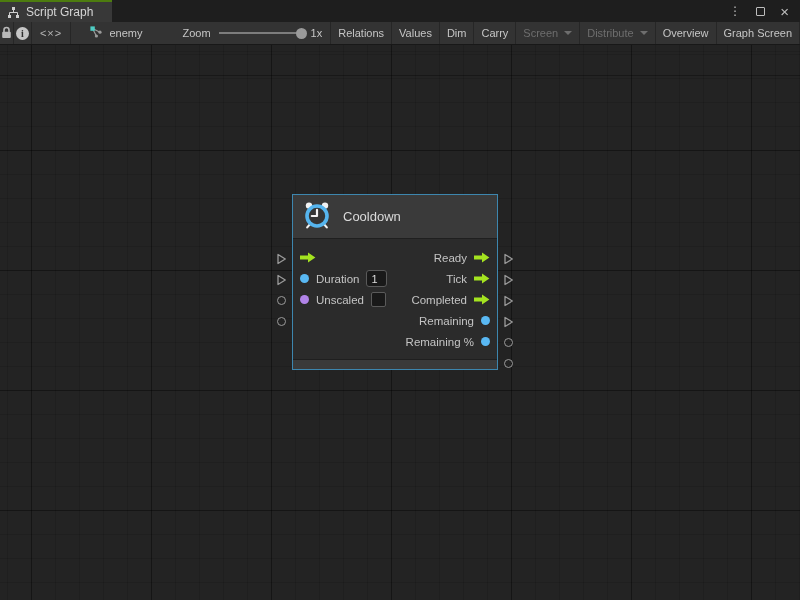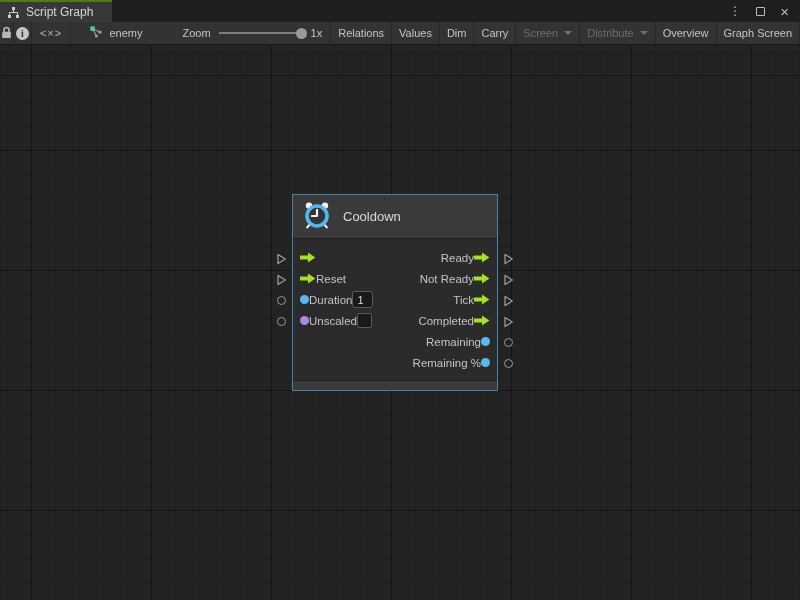--- a/index.html
+++ b/index.html
@@ -52,21 +52,21 @@
     background-position: 31px 0, 0 105px, 7px 0, 0 9px; }
 
   
   .node-wrap { position:absolute; left:292px; top:149px; width:206px; }
   .node { width:206px; border:1px solid #3d86ae; background:#2b2b2b; }
   .node-header { height:44px; background:#3a3a3a; border-bottom:1px solid #1f1f1f;
     display:flex; align-items:center; padding-left:9px; }
   .node-title { margin-left:11px; font-size:13px; color:#dadada; }
   .ports { padding:8px 0 7px; }
   .port-row { height:21px; display:flex; align-items:center; padding:0 7px; }
-  .pgroup { display:flex; align-items:center; }
+  .pgroup { display:flex; align-items:center; gap:7px; }
   .pgroup.right { margin-left:auto; }
   .port-label { font-size:11.5px; color:#c4c4c4; white-space:nowrap; }
   .dot { width:9px; height:9px; border-radius:50%; }
   .value-field { width:21px; height:17px; background:#191919; border:1px solid #5a5a5a;
     border-radius:3px; color:#dddddd; font-size:11px; display:flex; align-items:center;
     padding-left:4px; }
   .checkbox { width:15px; height:15px; background:#191919; border:1px solid #5a5a5a;
     border-radius:2px; }
   .node-footer { height:10px; background:#3a3a3a; border-top:1px solid #1f1f1f; }
 
@@ -189,38 +189,20 @@
               <span class="port-label">Ready</span>
               <span style="display: flex;">
                 <svg width="16" height="11" viewBox="0 0 16 11">
                   <path d="M0 3.4 H8 V0.6 L15.4 5.5 L8 10.4 V7.6 H0 Z" fill="#a4e320"></path>
                 </svg>
               </span>
             </div>
           </div>
           <div class="port-row">
             <div class="pgroup">
-              <span style="display: flex;">
-                <svg width="16" height="11" viewBox="0 0 16 11">
-                  <path d="M0 3.4 H8 V0.6 L15.4 5.5 L8 10.4 V7.6 H0 Z" fill="#a4e320"></path>
-                </svg>
-              </span>
-              <span class="port-label">Reset</span>
-            </div>
-            <div class="pgroup right">
-              <span class="port-label">Not Ready</span>
-              <span style="display: flex;">
-                <svg width="16" height="11" viewBox="0 0 16 11">
-                  <path d="M0 3.4 H8 V0.6 L15.4 5.5 L8 10.4 V7.6 H0 Z" fill="#a4e320"></path>
-                </svg>
-              </span>
-            </div>
-          </div>
-          <div class="port-row">
-            <div class="pgroup">
               <span class="dot" style="background: rgb(89, 184, 243);"></span>
               <span class="port-label">Duration</span>
               <span class="value-field">1</span>
             </div>
             <div class="pgroup right">
               <span class="port-label">Tick</span>
               <span style="display: flex;">
                 <svg width="16" height="11" viewBox="0 0 16 11">
                   <path d="M0 3.4 H8 V0.6 L15.4 5.5 L8 10.4 V7.6 H0 Z" fill="#a4e320"></path>
                 </svg>

